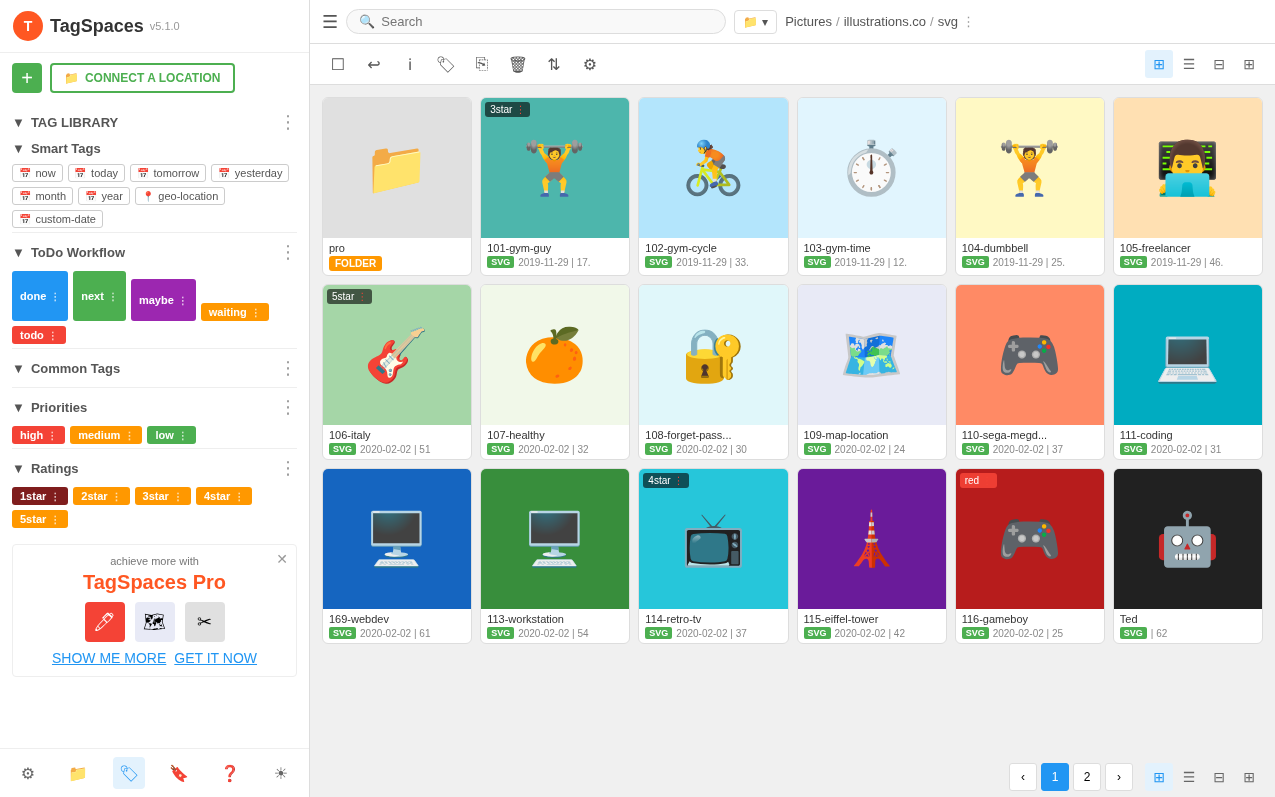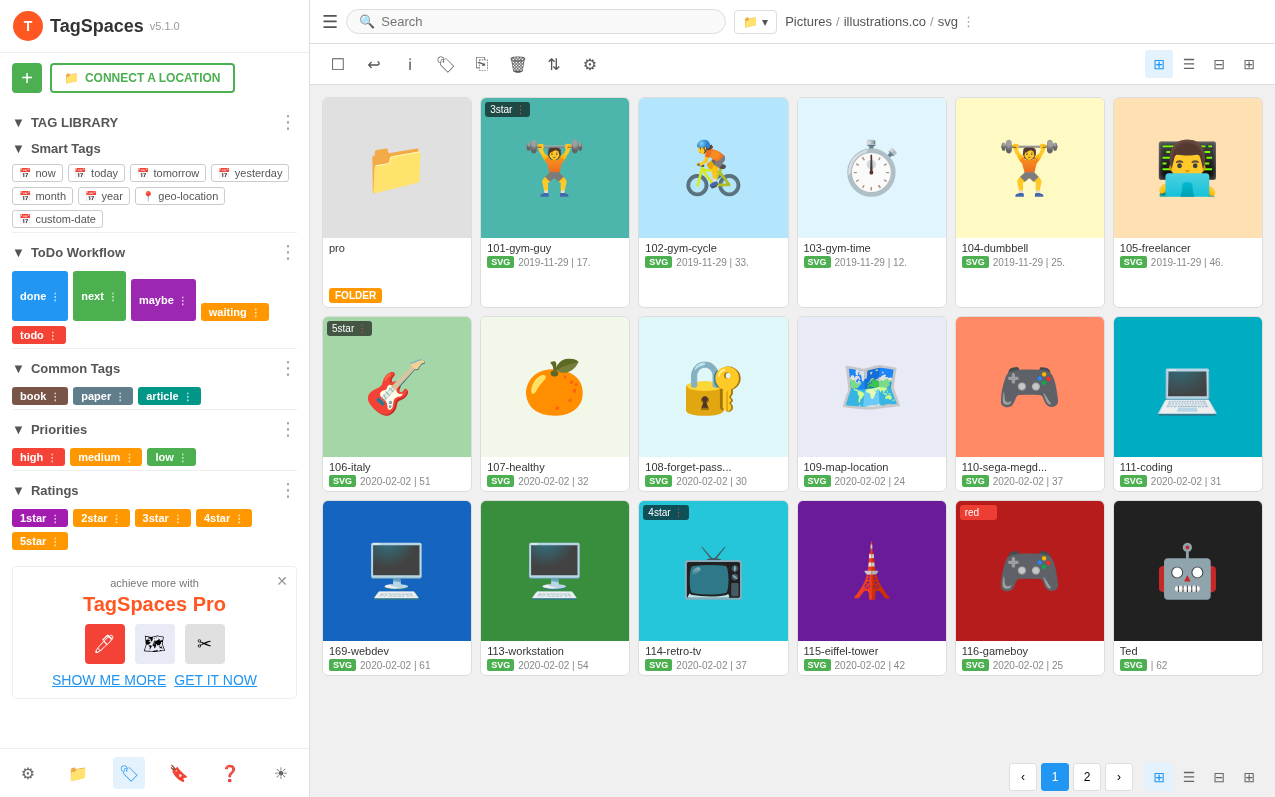--- a/index.html
+++ b/index.html
@@ -28,21 +28,21 @@
     .tag-next { background: #4caf50; }
     .tag-maybe { background: #9c27b0; margin-top: 8px; }
     .tag-waiting { background: #ff9800; margin-top: 32px; }
     .tag-todo { background: #f44336; }
     .tag-book { background: #795548; }
     .tag-paper { background: #607d8b; }
     .tag-article { background: #009688; }
     .tag-high { background: #f44336; }
     .tag-medium { background: #ff9800; }
     .tag-low { background: #4caf50; }
-    .tag-1star { background: #a21caf; }
+    .tag-1star { background: #7f1d1d; }
     .tag-2star { background: #ff9800; }
     .tag-3star { background: #ff9800; }
     .tag-4star { background: #ff9800; }
     .tag-5star { background: #ff9800; }
 
     .promo-box { margin: 8px 12px; border: 1px solid #eee; border-radius: 4px; padding: 10px; text-align: center; position: relative; background: #fff; }
     .promo-close { position: absolute; top: 6px; right: 8px; cursor: pointer; color: #999; font-size: 14px; }
     .promo-text { font-size: 11px; color: #777; margin-bottom: 4px; }
     .promo-logo { font-size: 20px; font-weight: bold; color: #ff5722; margin-bottom: 8px; }
     .promo-icons { display: flex; justify-content: center; gap: 10px; margin-bottom: 8px; }
@@ -171,25 +171,20 @@
     </div>
 
     <div class="divider"></div>
 
     <div class="section-header" style="margin-top:8px;">
       <span class="section-title">
         <span>▼</span>
         <span>Common Tags</span>
       </span>
       <span class="more-icon">⋮</span>
-    </div>
-    <div class="tags-container">
-      <span class="tag tag-book tag-dots">book</span>
-      <span class="tag tag-paper tag-dots">paper</span>
-      <span class="tag tag-article tag-dots">article</span>
     </div>
 
     <div class="divider"></div>
 
     <div class="section-header" style="margin-top:8px;">
       <span class="section-title">
         <span>▼</span>
         <span>Priorities</span>
       </span>
       <span class="more-icon">⋮</span>
@@ -285,21 +280,21 @@
   <div class="grid-container">
     <div class="grid">
 
       <div class="grid-item">
         <div class="thumb bg-grey">
           <span style="font-size:52px;">📁</span>
         </div>
         <div class="info">
           <div class="name">pro</div>
           <div class="meta">
-            <span class="folder-badge" style="position:relative;bottom:auto;left:auto;margin-top:32px;">FOLDER</span>
+            <span class="folder-badge" style="position:relative;bottom:auto;left:auto;">FOLDER</span>
           </div>
         </div>
       </div>
 
       <div class="grid-item">
         <div class="thumb" style="background:#4db6ac;">
           <span class="star-badge">3star <span class="star-dots">⋮</span></span>
           <span style="font-size:52px;">🏋️</span>
         </div>
         <div class="info">

